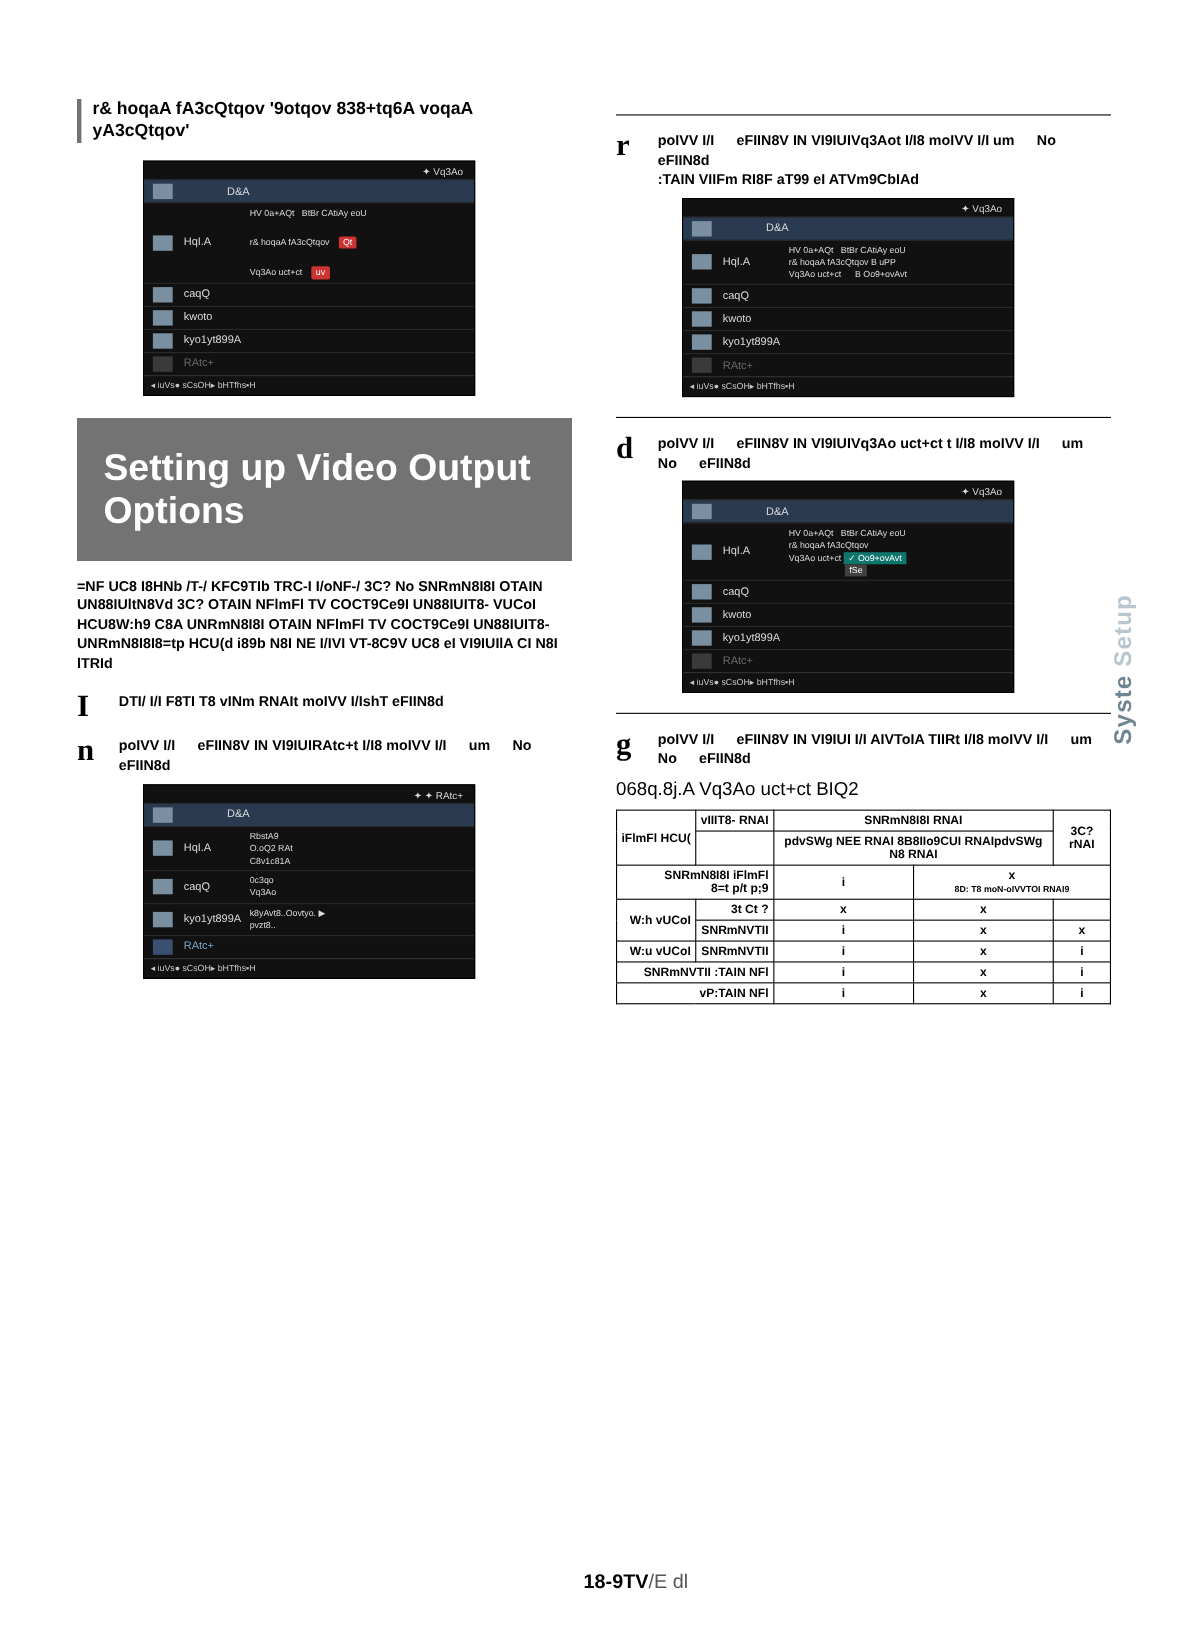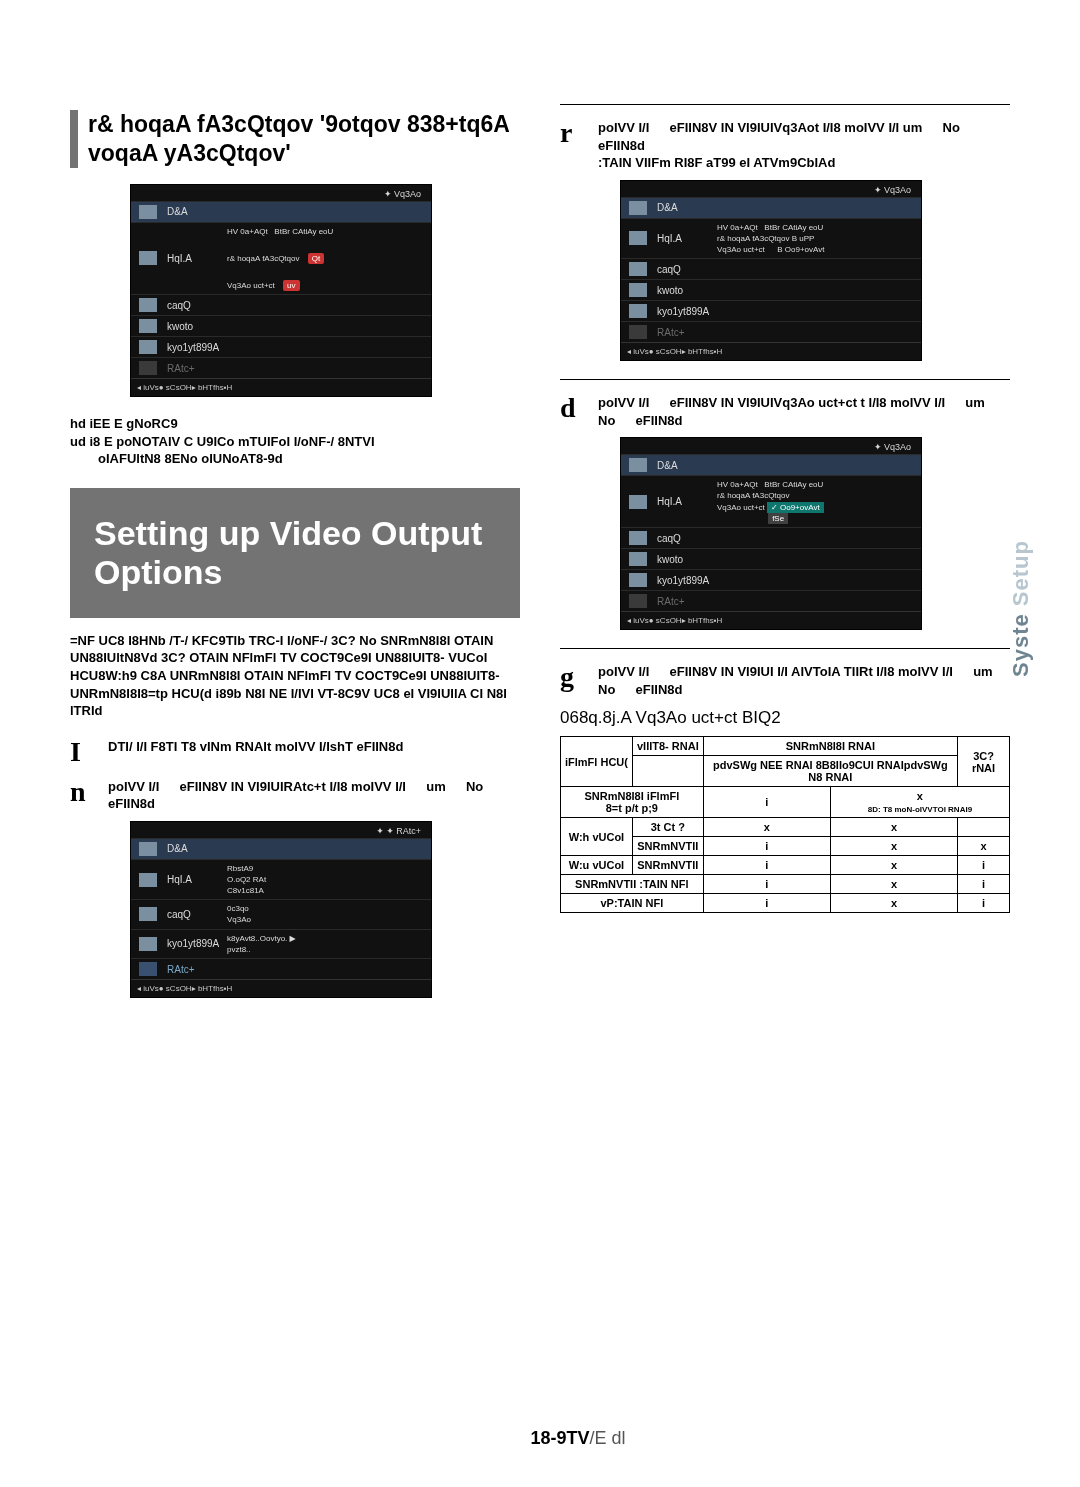--- a/index.html
+++ b/index.html
@@ -16,26 +16,25 @@
     padding: 90px 70px 40px 70px;
     display: flex;
     gap: 40px;
   }
   .col {
     flex: 1;
     min-width: 0;
   }
   .section-title {
     font-weight: bold;
-    font-size: 23px;
+    font-size: 16px;
     line-height: 1.25;
-    border-left: 8px solid #737373;
+    border-left: 4px solid #737373;
     padding-left: 10px;
     margin-bottom: 16px;
-    margin-top: 20px;
   }
   .menu {
     width: 300px;
     background: #111;
     color: #dcdcdc;
     border: 1px solid #000;
     font-size: 10px;
     position: relative;
     margin: 8px 0 18px 60px;
   }
@@ -51,21 +50,21 @@
     align-items: center;
     padding: 3px 8px;
     border-top: 1px solid #2a2a2a;
   }
   .menu .row .ic {
     width: 18px; height: 14px;
     background: #7a90a0;
     margin-right: 10px;
     display:inline-block;
   }
-  .menu .row.sel { background: #2a3a50; }
+  .menu .row.sel { background: #2a3a50; text-align: right; }
   .menu .row.dim { color:#6b6b6b;}
   .menu .row .lbl { flex:0 0 60px; }
   .menu .content {
     flex:1;
     font-size:8px;
     line-height:1.4;
   }
   .menu .pill {
     display:inline-block;
     background:#c33; color:#fff;
@@ -137,21 +136,21 @@
     font-size:11px;
     font-weight:bold;
     margin-top:8px;
   }
   table.spec th, table.spec td {
     border:1px solid #000;
     padding:3px 4px;
     text-align:center;
   }
   table.spec th { background:#fff; }
-  table.spec .lh { text-align:center; white-space:nowrap;}
+  table.spec .lh { text-align:right; white-space:nowrap;}
   .subhead {
     font-size:17px;
     margin:10px 0 6px 0;
   }
   .footer-page {
     position:absolute;
     bottom:38px;
     width:100%;
     text-align:center;
     font-size:18px;
@@ -206,25 +205,20 @@
           <span class="lbl">RAtc+</span>
         </div>
       <div class="footer">
         <span>◂ iuVs</span>
         <span>● sCsOH</span>
         <span>▸ bHTfh</span>
         <span>s▪H</span>
       </div>
     </div>
 
-    <div class="note">
-      <span>hd iEE E gNoRC9</span><br>
-      <span>ud i8 E poNOTAIV C U9ICo mTUIFoI I/oNF-/ 8NTVI</span>
-      <span class="sub">oIAFUltN8 8ENo oIUNoAT8-9d</span>
-    </div>
 
     <div class="big-box">
       <div class="big-box-title">Setting up Video Output Options</div>
     </div>
 
     <div class="para">=NF UC8 I8HNb /T-/ KFC9TIb TRC-I I/oNF-/ 3C? No SNRmN8I8I OTAIN UN88IUltN8Vd 3C? OTAIN NFlmFl TV COCT9Ce9I UN88IUIT8- VUCoI HCU8W:h9 C8A UNRmN8I8I OTAIN NFlmFl TV COCT9Ce9I UN88IUIT8- UNRmN8I8I8=tp HCU(d i89b N8I NE I/IVI VT-8C9V UC8 eI VI9IUIlA CI N8I lTRId</div>
 
     <div class="step">
       <span class="num">I</span>
       <span>DTI/ I/I F8TI T8 vINm RNAIt moIVV I/IshT eFIIN8d</span>

